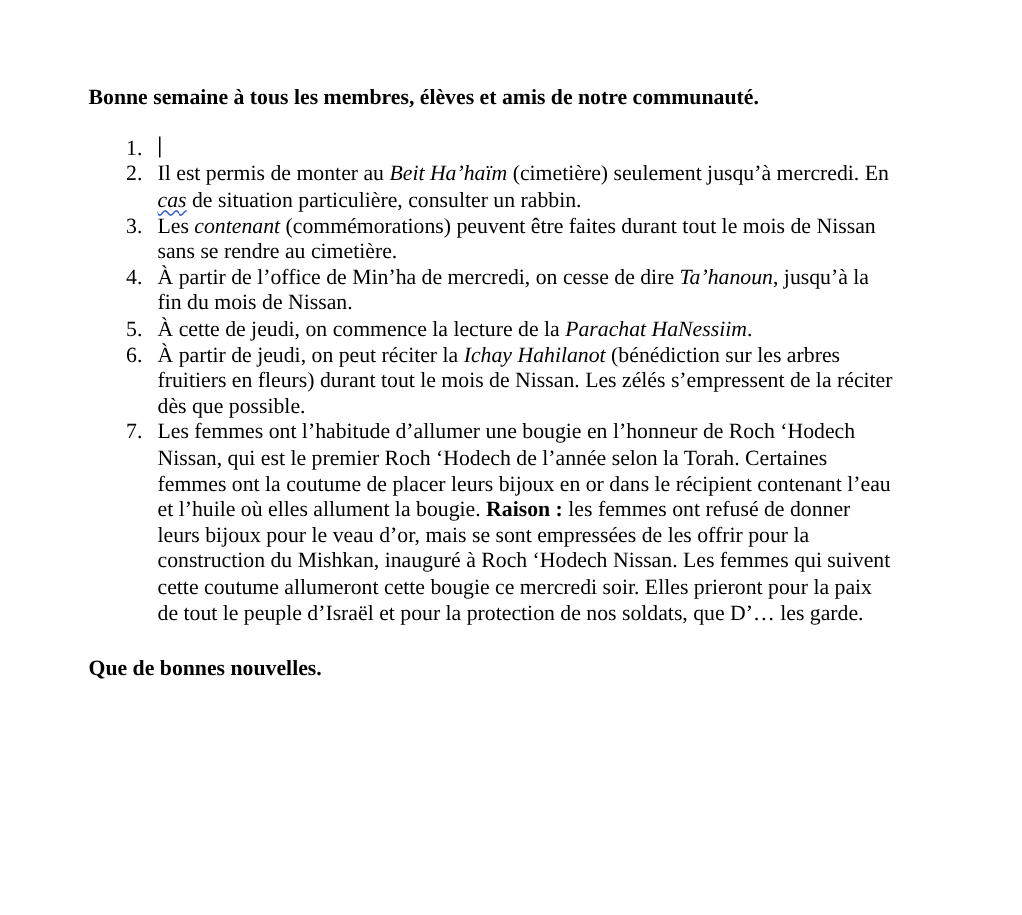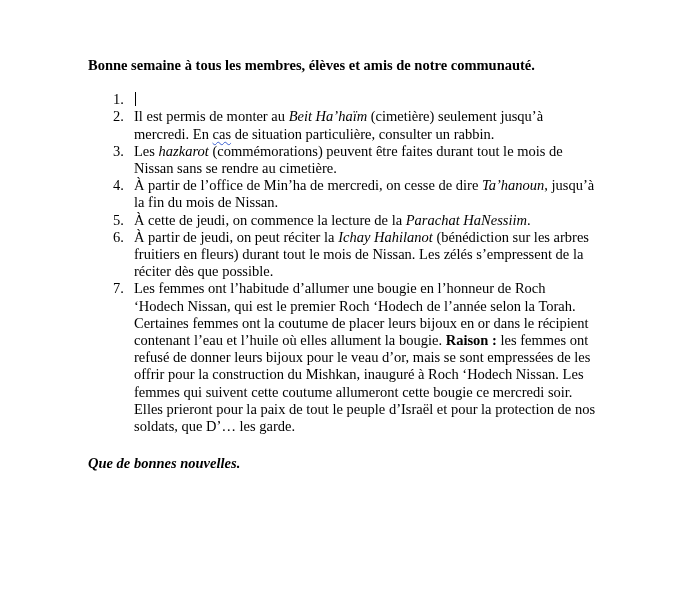--- a/index.html
+++ b/index.html
@@ -9,69 +9,70 @@
     color: var(--text-color, #000000);
     font-family: "Liberation Serif", "DejaVu Serif", serif;
     font-size: 14.5px;
     line-height: 17.2px;
     overflow: hidden;
   }
   .page {
     position: relative;
     width: 681px;
     height: 610px;
-    padding: 57px 84px 0 88px;
+    padding: 57px 84px 0 59px;
   }
   .bold { font-weight: bold; }
   .intro { margin-top: 17px; }
   .rules-list { margin-top: 17px; margin-left: 25px; }
   .li { display: flex; align-items: flex-start; }
   .num {
     flex: 0 0 21px;
     width: 21px;
   }
   .li-text { flex: 1 1 auto; }
   .spellcheck {
     text-decoration: underline;
     text-decoration-style: wavy;
     text-decoration-color: var(--squiggle, #3a5fd0);
     text-decoration-thickness: 1px;
     text-underline-offset: 2px;
+    font-style: italic;
   }
   .caret {
     display: inline-block;
     width: 1px;
     height: 14px;
     background: var(--text-color, #000000);
     vertical-align: -2px;
     margin-left: 1px;
     animation: blink 1.06s steps(1) infinite;
   }
   @keyframes blink { 0%, 49% { opacity: 1; } 50%, 100% { opacity: 0; } }
-  .closing { margin-top: 20px; font-style: italic; }
+  .closing { margin-top: 20px; }
   .signature { margin-top: 17px; margin-left: 290px; }
 </style>
 </head>
 <body>
 
 <div class="page">
   <p class="bold">Bonne semaine à tous les membres, élèves et amis de notre communauté.</p>
 
   <div class="rules-list" id="rules-list">
       <div class="li">
         <span class="num">1.</span>
         <span class="li-text"><span class="caret"></span></span>
       </div>
       <div class="li">
         <span class="num">2.</span>
         <span class="li-text"><span>Il est permis de monter au </span><i>Beit Ha’haïm</i><span> (cimetière) seulement jusqu’à mercredi. En </span><span class="spellcheck">cas</span><span> de situation particulière, consulter un rabbin.</span></span>
       </div>
       <div class="li">
         <span class="num">3.</span>
-        <span class="li-text"><span>Les </span><i>hazkarot</i><span> (commémorations) peuvent être faites durant tout le mois de Nissan sans se rendre au cimetière.</span></span>
+        <span class="li-text"><span>Les </span><i>contenant</i><span> (commémorations) peuvent être faites durant tout le mois de Nissan sans se rendre au cimetière.</span></span>
       </div>
       <div class="li">
         <span class="num">4.</span>
         <span class="li-text"><span>À partir de l’office de Min’ha de mercredi, on cesse de dire </span><i>Ta’hanoun</i><span>, jusqu’à la fin du mois de Nissan.</span></span>
       </div>
       <div class="li">
         <span class="num">5.</span>
         <span class="li-text"><span>À cette de jeudi, on commence la lecture de la </span><i>Parachat HaNessiim</i><span>.</span></span>
       </div>
       <div class="li">

